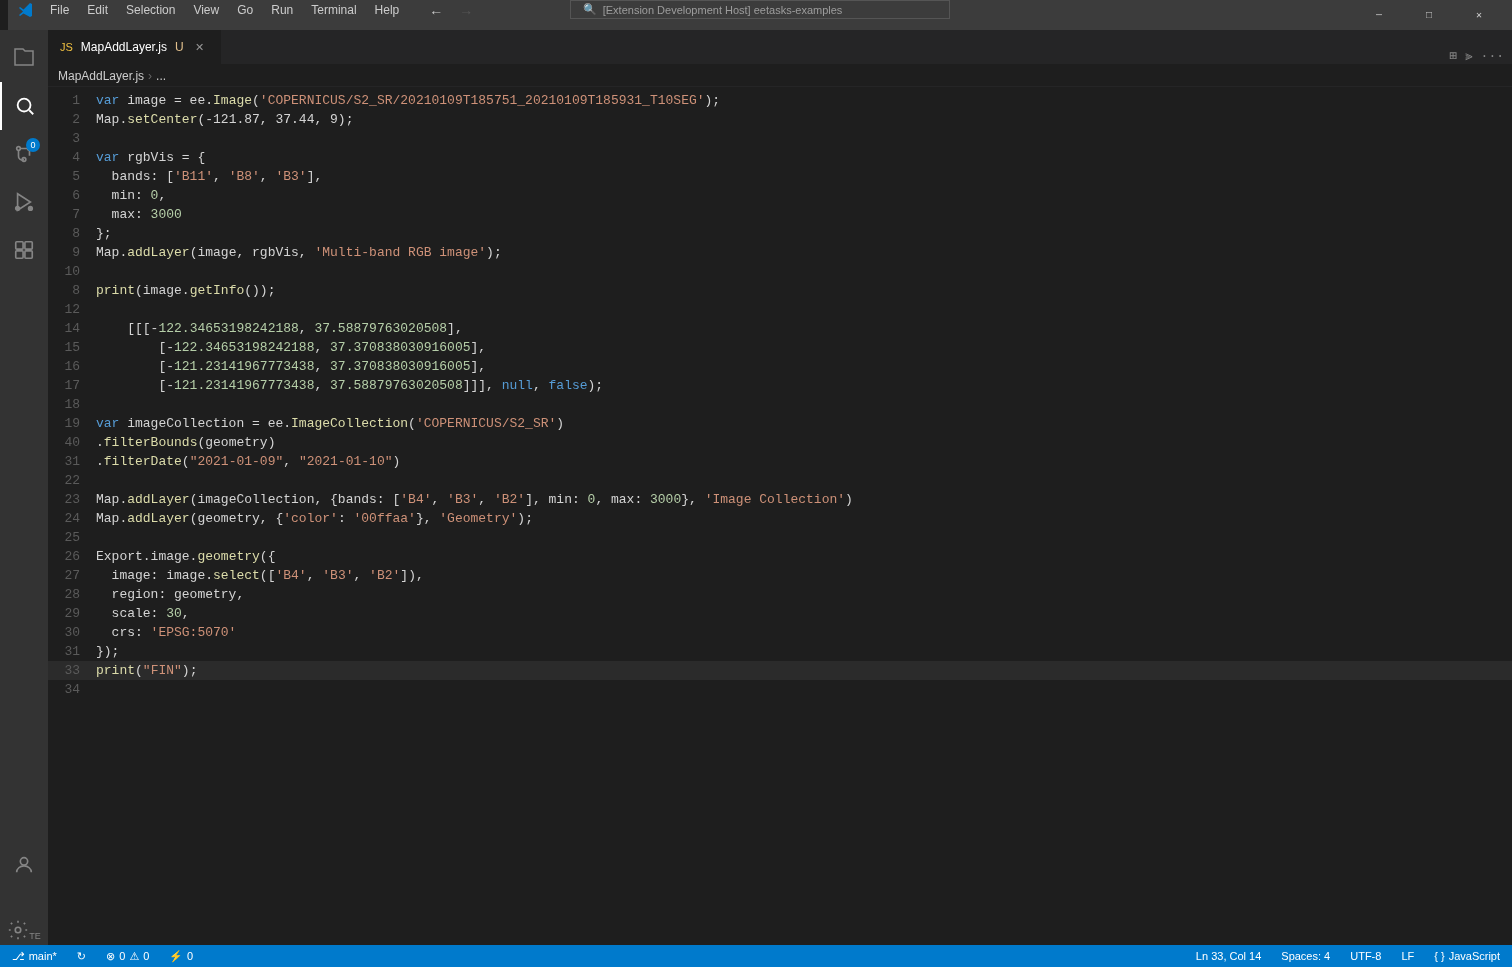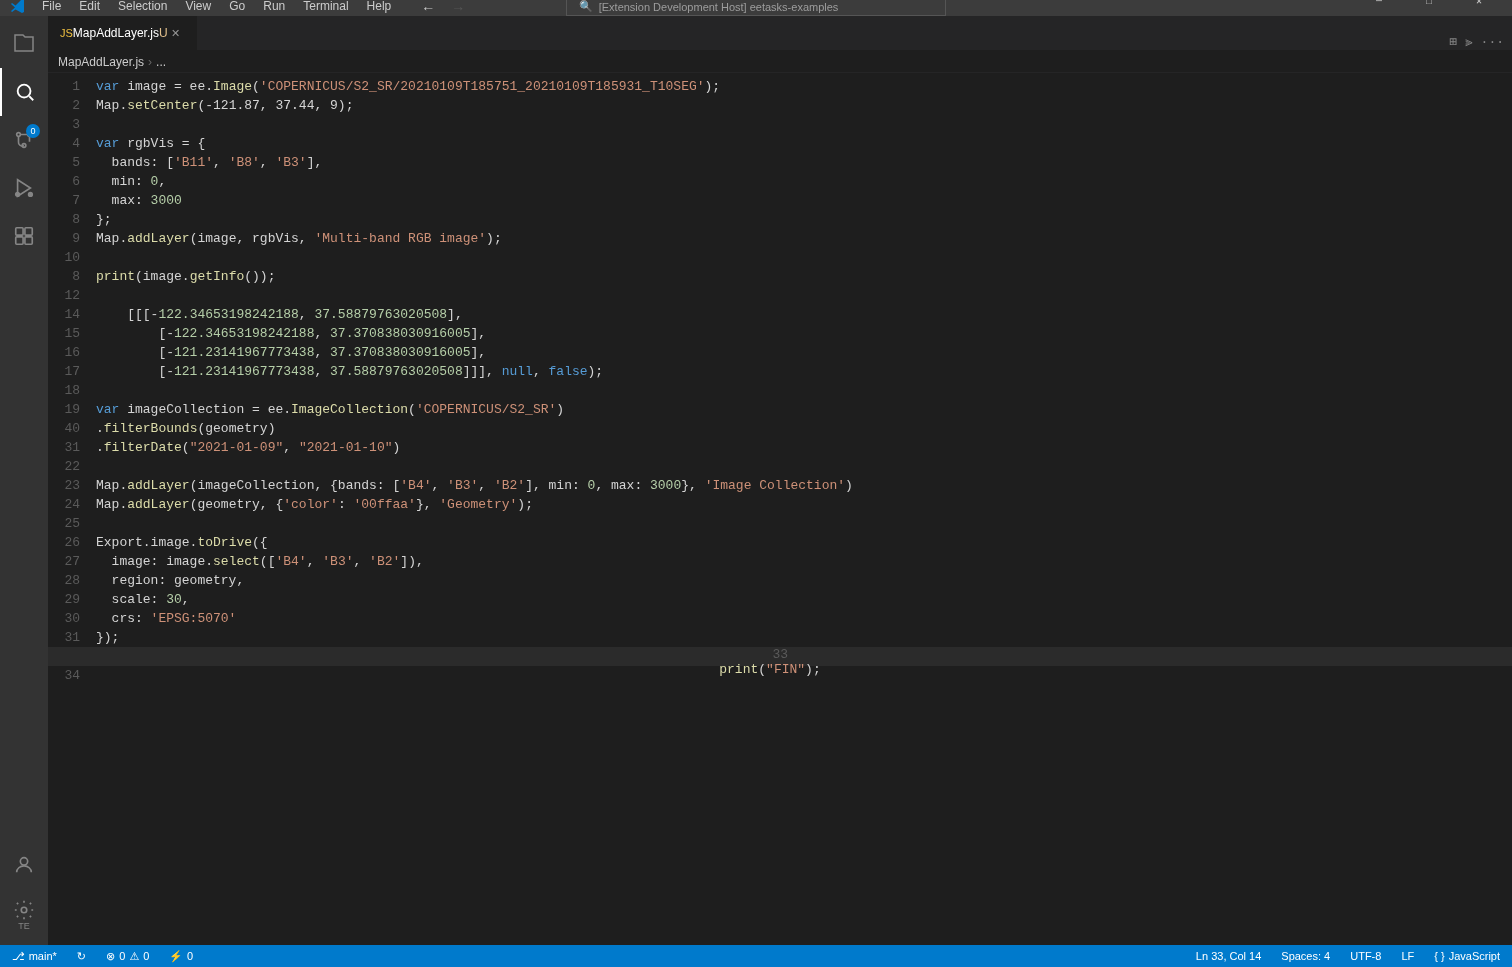--- a/index.html
+++ b/index.html
@@ -10,26 +10,27 @@
       font-size: 13px;
       height: 967px;
       width: 1512px;
       overflow: hidden;
       display: flex;
       flex-direction: column;
     }
 
     
     #title-bar {
-      height: 16px;
+      height: 30px;
       background: #3c3c3c;
       display: flex;
-      align-items: flex-end;
+      align-items: flex-start;
       padding: 0 10px;
       flex-shrink: 0;
+      margin-left: 8px;
     }
     #title-bar-left {
       display: flex;
       align-items: center;
       gap: 8px;
       flex: 1;
     }
     .title-bar-icon {
       width: 16px;
       height: 16px;
@@ -155,21 +156,21 @@
       display: flex;
       align-items: flex-end;
       flex-shrink: 0;
       border-bottom: 1px solid #1e1e1e;
     }
     .tab {
       height: 35px;
       padding: 0 12px;
       display: flex;
       align-items: center;
-      gap: 0;
+      gap: 8px;
       cursor: pointer;
       font-size: 12px;
       font-family: 'Segoe UI', sans-serif;
       border-right: 1px solid #1e1e1e;
       color: #969696;
       background: #2d2d2d;
     }
     .tab.active {
       background: #1e1e1e;
       color: #ffffff;
@@ -257,21 +258,21 @@
     }
     .status-left { display: flex; align-items: center; gap: 12px; }
     .status-right { margin-left: auto; display: flex; align-items: center; gap: 12px; }
     .status-item { display: flex; align-items: center; gap: 4px; cursor: pointer; padding: 0 4px; }
 
     
     #code-editor::-webkit-scrollbar { width: 8px; background: #1e1e1e; }
     #code-editor::-webkit-scrollbar-thumb { background: #424242; }
 
     
-    .line.current { background: rgba(255,255,255,0.06); flex-direction: column; }
+    .line.current { background: rgba(255,255,255,0.06); }
   </style>
 </head>
 <body>
 
 <div id="title-bar">
   <div id="title-bar-left">
     <div class="title-bar-icon">
       <svg width="16" height="16" viewBox="0 0 16 16" fill="none">
         <path d="M12 1L5.5 7.5 2 5 1 6l4 3.5-4 3.5 1 1 3.5-2.5L12 15l2-1V2L12 1z" fill="#007acc"></path>
       </svg>
@@ -342,21 +343,21 @@
       </svg>
     </div>
     <div class="activity-spacer"></div>
     <div class="activity-bottom">
       <div class="activity-icon">
         <svg width="22" height="22" viewBox="0 0 24 24" fill="none" stroke="#858585" stroke-width="1.8">
           <circle cx="12" cy="8" r="4"></circle>
             <path d="M4 20c0-4 3.6-7 8-7s8 3 8 7"></path>
         </svg>
       </div>
-      <div class="activity-icon" style="flex-direction:column;height:52px;">
+      <div class="activity-icon" style="height:52px;align-items:flex-end;">
         <svg width="22" height="22" viewBox="0 0 24 24" fill="none" stroke="#858585" stroke-width="1.8">
           <circle cx="12" cy="12" r="3"></circle>
           <path d="M12 2v2M12 20v2M4.22 4.22l1.42 1.42M18.36 18.36l1.42 1.42M2 12h2M20 12h2M4.22 19.78l1.42-1.42M18.36 5.64l1.42-1.42"></path>
         </svg>
         <span style="font-size:9px;color:#858585;font-family:sans-serif;">TE</span>
       </div>
     </div>
   </div>
 
   <div id="editor-area" style="position:relative;">
@@ -500,21 +501,21 @@
           <span class="line-content"><span class="plain">Map.</span><span class="fn">addLayer</span><span class="plain">(geometry, {</span><span class="str">'color'</span><span class="plain">: </span><span class="str">'00ffaa'</span><span class="plain">}, </span><span class="str">'Geometry'</span><span class="plain">);</span></span>
         </div>
 
         <div class="line">
           <span class="line-number">25</span>
           <span class="line-content"></span>
         </div>
 
         <div class="line">
           <span class="line-number">26</span>
-          <span class="line-content"><span class="plain">Export.image.</span><span class="fn">toDrive</span><span class="plain">({</span></span>
+          <span class="line-content"><span class="plain">Export.image.</span><span class="fn">geometry</span><span class="plain">({</span></span>
         </div>
 
         <div class="line">
           <span class="line-number">27</span>
           <span class="line-content"><span class="plain">  image: image.</span><span class="fn">select</span><span class="plain">([</span><span class="str">'B4'</span><span class="plain">, </span><span class="str">'B3'</span><span class="plain">, </span><span class="str">'B2'</span><span class="plain">]),</span></span>
         </div>
 
         <div class="line">
           <span class="line-number">28</span>
           <span class="line-content"><span class="plain">  region: geometry,</span></span>

